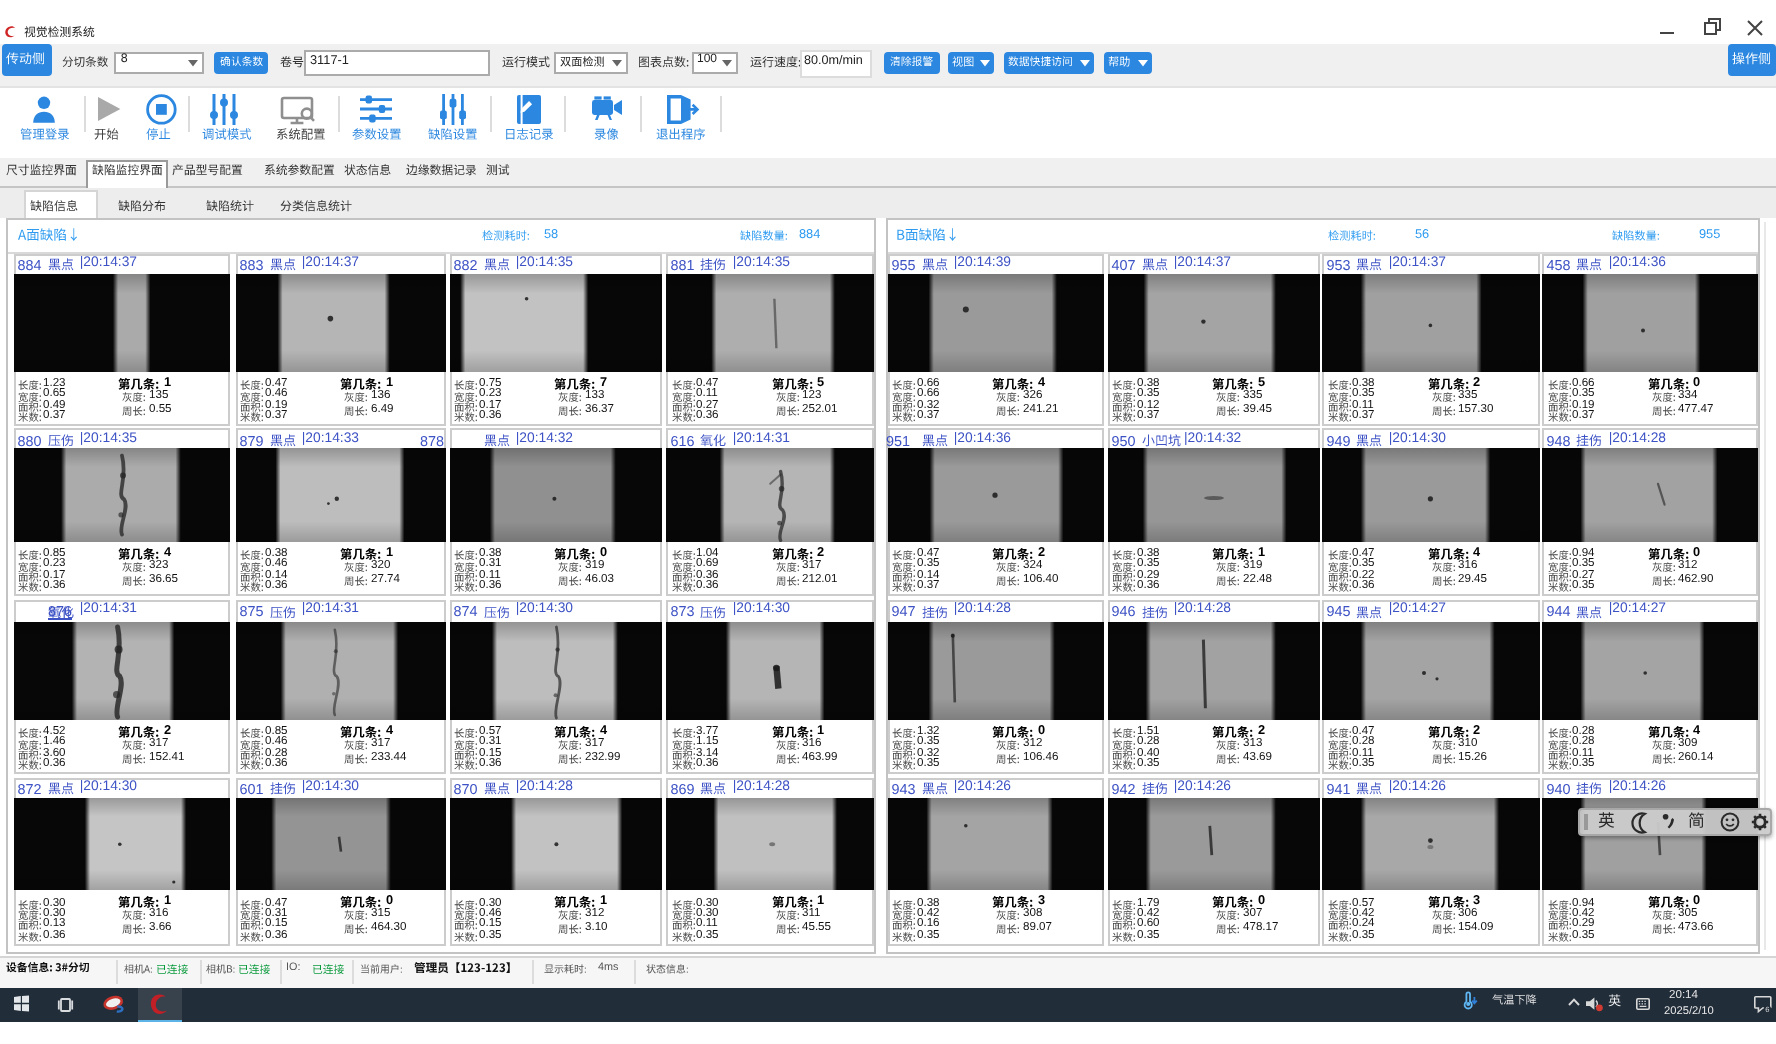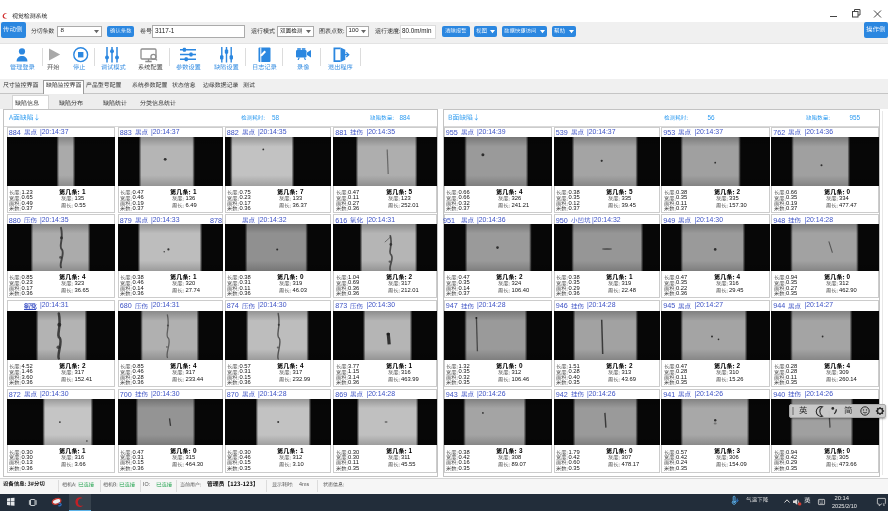--- a/index.html
+++ b/index.html
@@ -1101,21 +1101,21 @@
       <use href="#g130" x="10.4"></use>
     </svg>
     <span class="t" style="left:74.5px;top:369.8px;font-size:5.8px;color:#111;">317</span>
     <svg class="a" style="left:61.0px;top:376.5px;" width="11.8" height="6.5" viewBox="0 -4.47 11.8 6.5" fill="#444">
       <use href="#g141"></use>
       <use href="#g128" x="5.2"></use>
       <use href="#g130" x="10.4"></use>
     </svg>
     <span class="t" style="left:74.5px;top:376.5px;font-size:5.8px;color:#111;">152.41</span>
     <div class="a" style="left:117.5px;top:300px;width:105px;height:87px;border:1px solid #ccc;background:#fff"></div>
-    <span class="t" style="left:119.8px;top:302.3px;font-size:7.2px;color:#3d52c5;">680</span>
+    <span class="t" style="left:119.8px;top:302.3px;font-size:7.2px;color:#3d52c5;">875</span>
     <svg class="a" style="left:134.5px;top:302.7px;" width="13.0" height="8.1" viewBox="0 -5.59 13.0 8.1" fill="#3d52c5">
       <use href="#g144"></use>
       <use href="#g143" x="6.5"></use>
     </svg>
     <span class="t" style="left:150.9px;top:302.3px;font-size:6.9px;color:#3d52c5;">|20:14:31</span>
     <div class="a" style="left:117.5px;top:311px;width:105px;height:49px;background:linear-gradient(90deg,#070707 21.3%,#b0b0b0 23.7%,#b0b0b0 74.8%,#070707 77.2%)">
       <div style="position:absolute;inset:0;background:linear-gradient(180deg,rgba(0,0,0,.22),rgba(0,0,0,0) 20%,rgba(0,0,0,0) 78%,rgba(0,0,0,.18))"></div>
       <svg width="105" height="49" viewBox="0 0 105 49" style="position:absolute;left:0;top:0">
         <path d="M49.4 3.9C52.4 16.7 46.4 25.2 50.4 27.2C53.4 31.2 47.4 42.5 49.4 46.5" stroke="#2a2a2a" stroke-width="1.3" opacity="0.6" fill="none" stroke-linecap="round"></path>
         <circle cx="49.9" cy="14.6" r="1.0" fill="#222" opacity="0.54"></circle>
@@ -1331,21 +1331,21 @@
       <use href="#g130" x="10.4"></use>
     </svg>
     <span class="t" style="left:74.5px;top:455.3px;font-size:5.8px;color:#111;">316</span>
     <svg class="a" style="left:61.0px;top:462.0px;" width="11.8" height="6.5" viewBox="0 -4.47 11.8 6.5" fill="#444">
       <use href="#g141"></use>
       <use href="#g128" x="5.2"></use>
       <use href="#g130" x="10.4"></use>
     </svg>
     <span class="t" style="left:74.5px;top:462.0px;font-size:5.8px;color:#111;">3.66</span>
     <div class="a" style="left:117.5px;top:388.5px;width:105px;height:84.0px;border:1px solid #ccc;background:#fff"></div>
-    <span class="t" style="left:119.8px;top:390.8px;font-size:7.2px;color:#3d52c5;">700</span>
+    <span class="t" style="left:119.8px;top:390.8px;font-size:7.2px;color:#3d52c5;">601</span>
     <svg class="a" style="left:134.5px;top:391.2px;" width="13.0" height="8.1" viewBox="0 -5.59 13.0 8.1" fill="#3d52c5">
       <use href="#g142"></use>
       <use href="#g143" x="6.5"></use>
     </svg>
     <span class="t" style="left:150.9px;top:390.8px;font-size:6.9px;color:#3d52c5;">|20:14:30</span>
     <div class="a" style="left:117.5px;top:399.3px;width:105px;height:46.2px;background:linear-gradient(90deg,#070707 16.8%,#949494 19.2%,#949494 71.3%,#070707 73.7%)">
       <div style="position:absolute;inset:0;background:linear-gradient(180deg,rgba(0,0,0,.22),rgba(0,0,0,0) 20%,rgba(0,0,0,0) 78%,rgba(0,0,0,.18))"></div>
       <svg width="105" height="46.2" viewBox="0 0 105 46.2" style="position:absolute;left:0;top:0">
         <path d="M51.5 19.4L52.5 26.8" stroke="#222" stroke-width="1.3" opacity="0.8" fill="none"></path>
       </svg>
@@ -1555,21 +1555,21 @@
       <use href="#g130" x="10.4"></use>
     </svg>
     <span class="t" style="left:511.5px;top:195.8px;font-size:5.8px;color:#111;">326</span>
     <svg class="a" style="left:498.0px;top:202.5px;" width="11.8" height="6.5" viewBox="0 -4.47 11.8 6.5" fill="#444">
       <use href="#g141"></use>
       <use href="#g128" x="5.2"></use>
       <use href="#g130" x="10.4"></use>
     </svg>
     <span class="t" style="left:511.5px;top:202.5px;font-size:5.8px;color:#111;">241.21</span>
     <div class="a" style="left:553.5px;top:126.5px;width:106px;height:86.5px;border:1px solid #ccc;background:#fff"></div>
-    <span class="t" style="left:555.8px;top:128.8px;font-size:7.2px;color:#3d52c5;">539</span>
+    <span class="t" style="left:555.8px;top:128.8px;font-size:7.2px;color:#3d52c5;">407</span>
     <svg class="a" style="left:570.5px;top:129.2px;" width="13.0" height="8.1" viewBox="0 -5.59 13.0 8.1" fill="#3d52c5">
       <use href="#g126"></use>
       <use href="#g127" x="6.5"></use>
     </svg>
     <span class="t" style="left:586.9px;top:128.8px;font-size:6.9px;color:#3d52c5;">|20:14:37</span>
     <div class="a" style="left:553.5px;top:136.5px;width:106px;height:49.5px;background:linear-gradient(90deg,#070707 16.8%,#a4a4a4 19.2%,#a4a4a4 76.8%,#070707 79.2%)">
       <div style="position:absolute;inset:0;background:linear-gradient(180deg,rgba(0,0,0,.22),rgba(0,0,0,0) 20%,rgba(0,0,0,0) 78%,rgba(0,0,0,.18))"></div>
       <svg width="106" height="49.5" viewBox="0 0 106 49.5" style="position:absolute;left:0;top:0">
         <circle cx="47.7" cy="23.8" r="1.1" fill="#1a1a1a" opacity="0.85"></circle>
       </svg>
@@ -1667,21 +1667,21 @@
       <use href="#g130" x="10.4"></use>
     </svg>
     <span class="t" style="left:729px;top:195.8px;font-size:5.8px;color:#111;">335</span>
     <svg class="a" style="left:715.5px;top:202.5px;" width="11.8" height="6.5" viewBox="0 -4.47 11.8 6.5" fill="#444">
       <use href="#g141"></use>
       <use href="#g128" x="5.2"></use>
       <use href="#g130" x="10.4"></use>
     </svg>
     <span class="t" style="left:729px;top:202.5px;font-size:5.8px;color:#111;">157.30</span>
     <div class="a" style="left:771px;top:126.5px;width:107.5px;height:86.5px;border:1px solid #ccc;background:#fff"></div>
-    <span class="t" style="left:773.3px;top:128.8px;font-size:7.2px;color:#3d52c5;">762</span>
+    <span class="t" style="left:773.3px;top:128.8px;font-size:7.2px;color:#3d52c5;">458</span>
     <svg class="a" style="left:788px;top:129.2px;" width="13.0" height="8.1" viewBox="0 -5.59 13.0 8.1" fill="#3d52c5">
       <use href="#g126"></use>
       <use href="#g127" x="6.5"></use>
     </svg>
     <span class="t" style="left:804.4px;top:128.8px;font-size:6.9px;color:#3d52c5;">|20:14:36</span>
     <div class="a" style="left:771px;top:136.5px;width:107.5px;height:49.5px;background:linear-gradient(90deg,#070707 18.8%,#a0a0a0 21.2%,#a0a0a0 70.8%,#070707 73.2%)">
       <div style="position:absolute;inset:0;background:linear-gradient(180deg,rgba(0,0,0,.22),rgba(0,0,0,0) 20%,rgba(0,0,0,0) 78%,rgba(0,0,0,.18))"></div>
       <svg width="107.5" height="49.5" viewBox="0 0 107.5 49.5" style="position:absolute;left:0;top:0">
         <circle cx="50.5" cy="28.2" r="1.0" fill="#1a1a1a" opacity="0.85"></circle>
       </svg>

